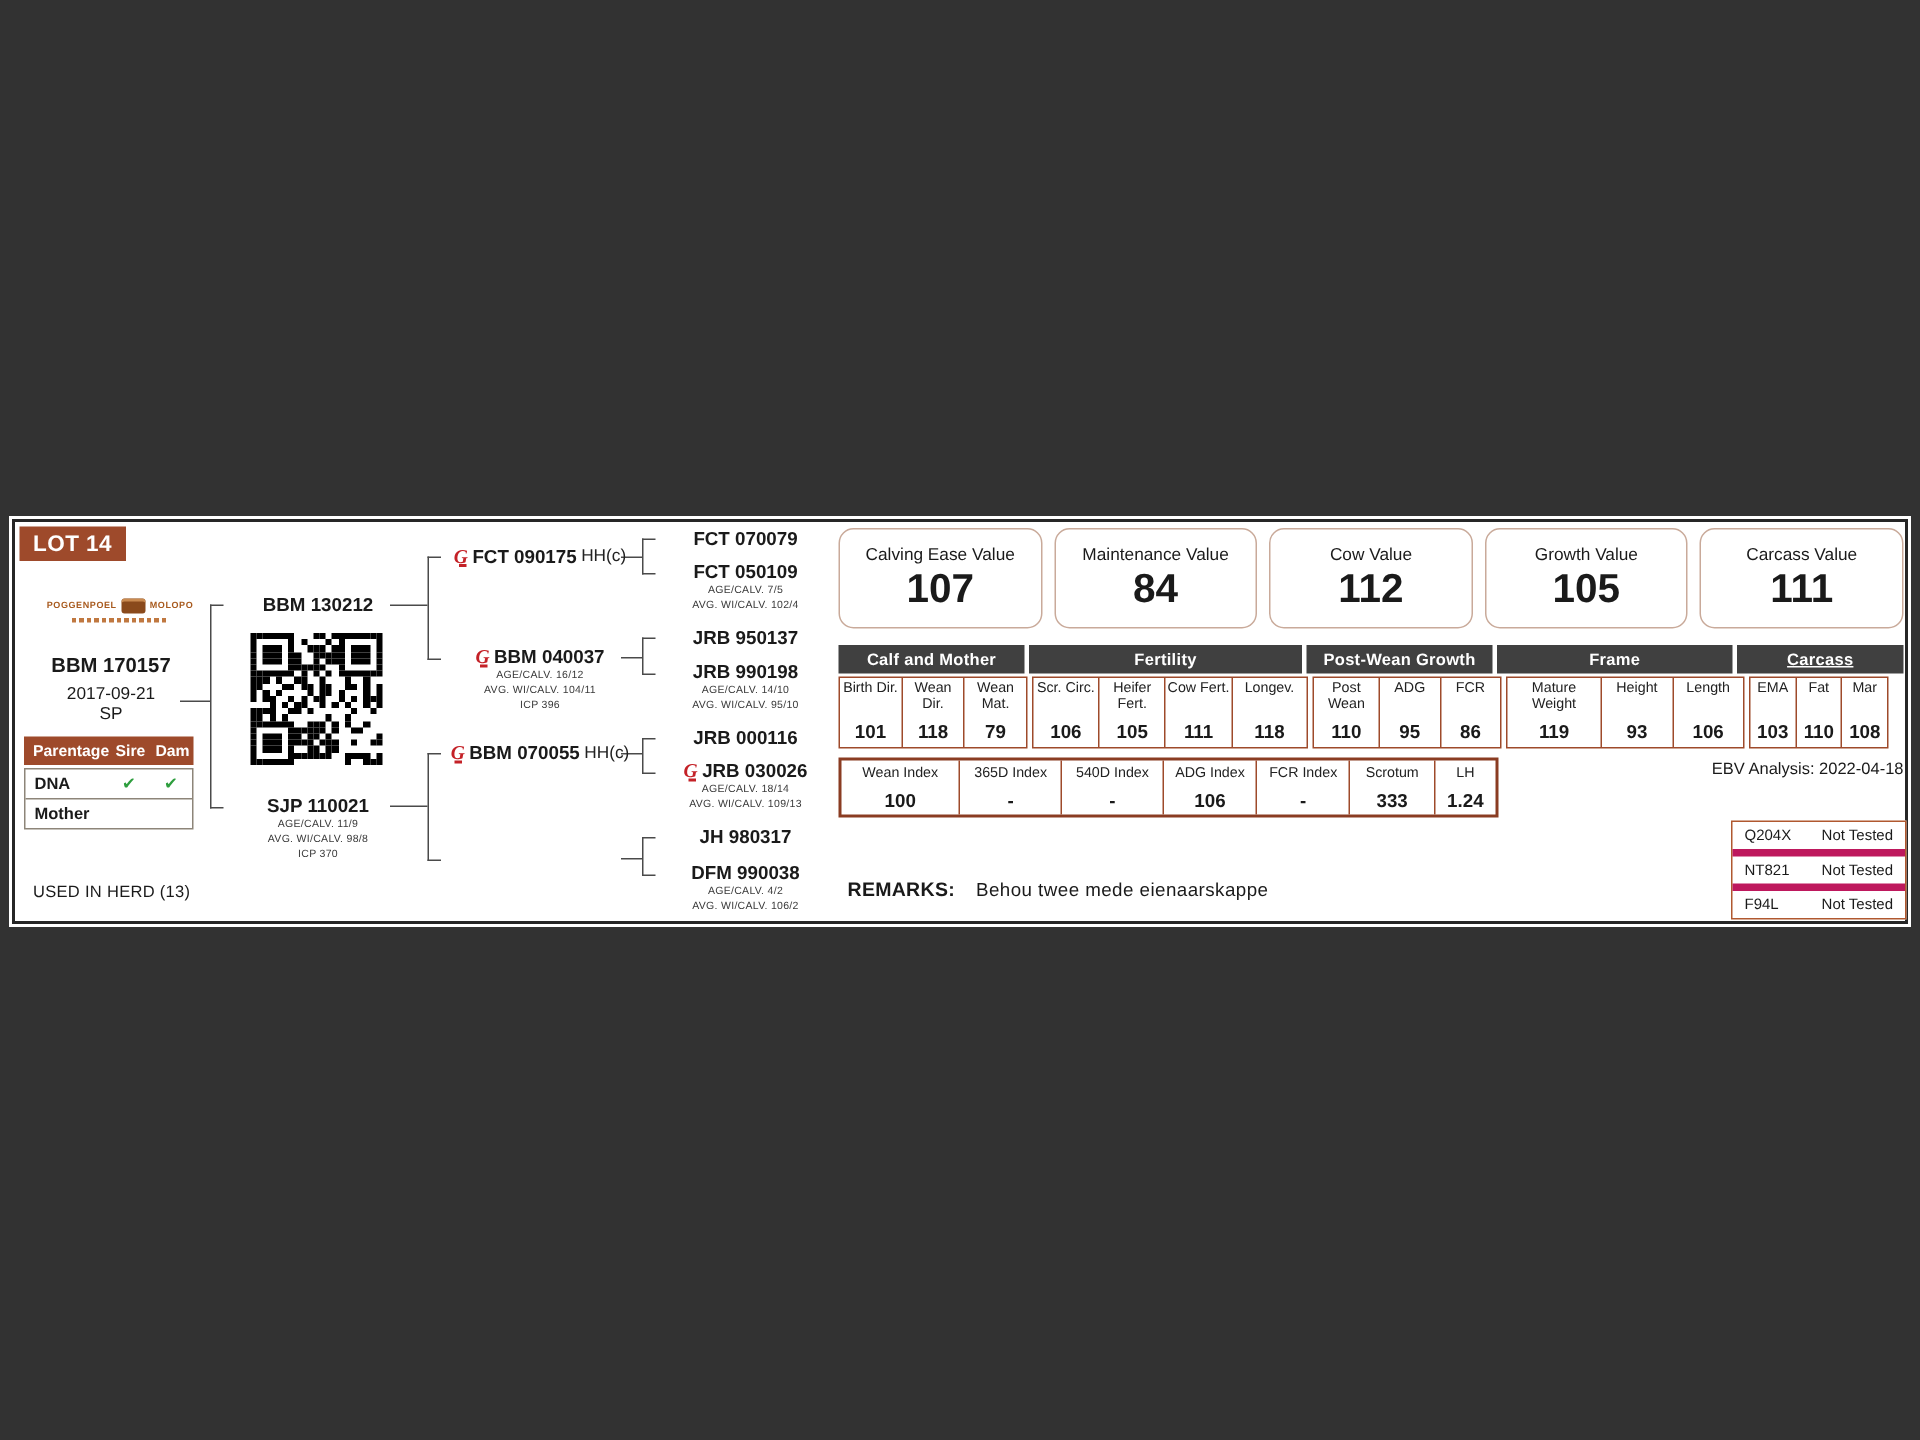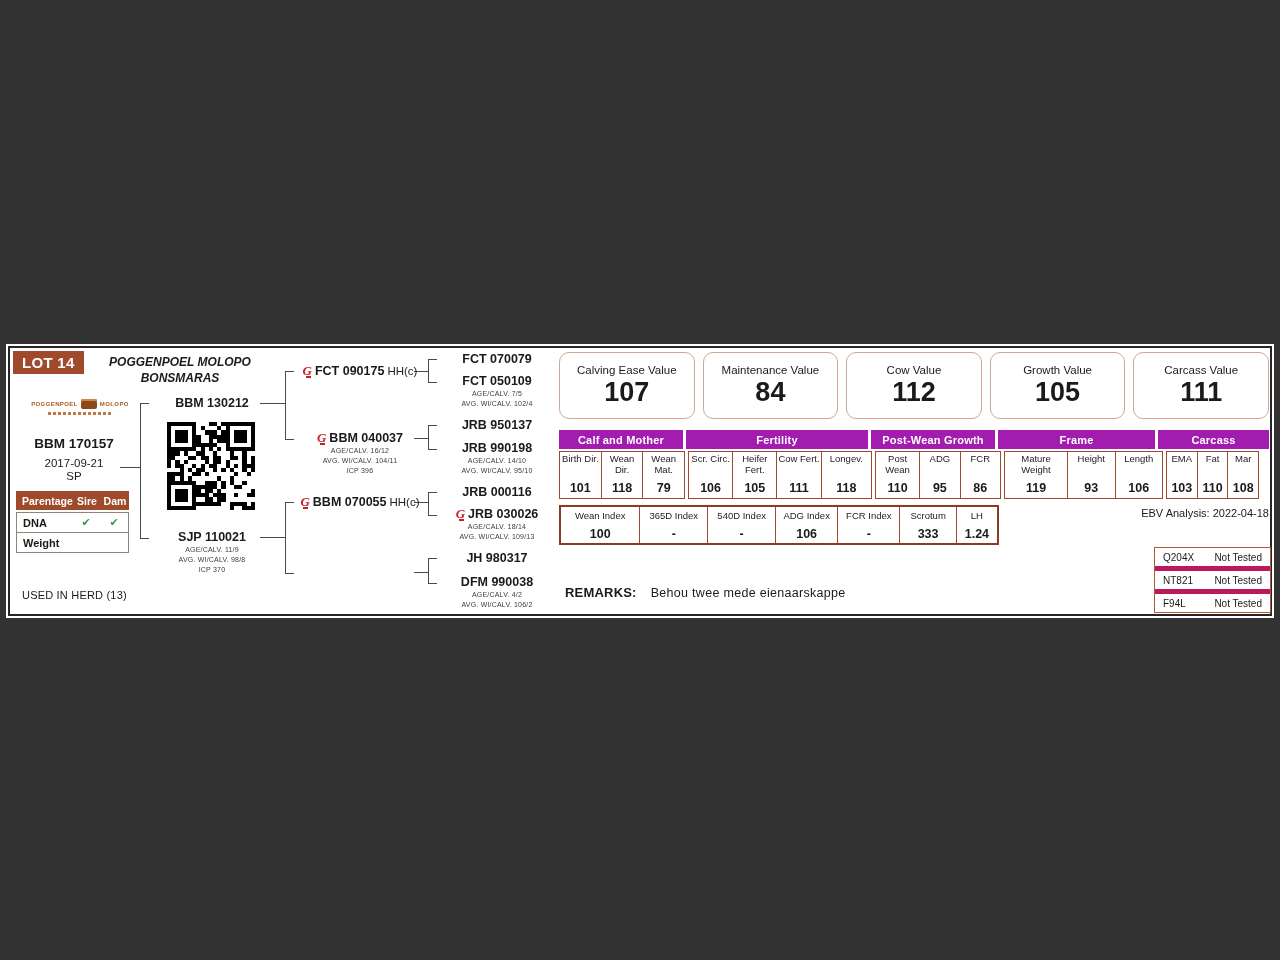--- a/index.html
+++ b/index.html
@@ -53,21 +53,21 @@
   .br{position:absolute;width:8px;border:1.5px solid #4a4a4a;border-right:none;}
 
   
   .value-row{position:absolute;left:549px;top:4px;width:710px;height:67px;display:flex;gap:8px;}
   .vbox{flex:1;border:1.5px solid #c9aa9a;border-radius:10px;display:flex;flex-direction:column;
         align-items:center;justify-content:center;padding:2px 4px;background:#fff;}
   .vbox .vlabel{font-size:11.5px;text-align:center;line-height:13.5px;}
   .vbox .vnum{font-size:27px;font-weight:600;line-height:29px;margin-top:1px;}
 
   .ebv-heads{position:absolute;left:549px;top:82px;width:710px;display:flex;gap:3px;}
-  .ebv-head{background:#a21caf;color:#fff;font-weight:bold;font-size:11px;height:19px;
+  .ebv-head{background:#404040;color:#fff;font-weight:bold;font-size:11px;height:19px;
             display:flex;align-items:center;justify-content:center;letter-spacing:.2px;}
   .ebv-body{position:absolute;left:549px;top:103px;width:710px;display:flex;gap:3px;}
   .ebv-group{border:1.5px solid #9e4a2b;height:46px;display:flex;background:#fff;}
   .ebv-col{display:flex;flex-direction:column;align-items:center;justify-content:space-between;
            padding:2px 1px 3px;flex:1;}
   .ebv-col + .ebv-col{border-left:1px solid #9e4a2b;}
   .ebv-col .eh{font-size:9.5px;line-height:10.5px;text-align:center;color:#222;}
   .ebv-col .ev{font-size:12.5px;font-weight:bold;}
 
   .idx{position:absolute;left:549px;top:157px;width:436px;height:36px;border:2px solid #8a3c22;
@@ -92,24 +92,20 @@
   .remarks .rt{font-size:12.5px;margin-left:14px;letter-spacing:.3px;}
 </style>
 </head>
 <body>
 
 <div class="stage">
  <div class="card-outer">
   <div class="card">
 
     <div class="lot-badge">LOT 14</div>
-    <div class="farm-title">
-      <div>POGGENPOEL MOLOPO</div>
-      <div>BONSMARAS</div>
-    </div>
     <div class="logo">
       <div class="logo-row">
         <span class="logo-word">POGGENPOEL</span>
         <span class="logo-cow"></span>
         <span class="logo-word">MOLOPO</span>
       </div>
       <div class="logo-squiggle"></div>
     </div>
     <div class="animal-block">
       <div class="animal-id">BBM 170157</div>
@@ -122,21 +118,21 @@
         <span class="ph-col">Sire</span>
         <span class="ph-col">Dam</span>
       </div>
       <div class="parentage-body">
         <div class="parentage-row">
           <span class="pr-label">DNA</span>
           <span class="pr-col">✔</span>
           <span class="pr-col">✔</span>
         </div>
         <div class="parentage-row">
-          <span class="pr-label">Weight</span>
+          <span class="pr-label">Mother</span>
           <span class="pr-col"></span>
           <span class="pr-col"></span>
         </div>
       </div>
     </div>
     <div class="used-herd">USED IN HERD (13)</div>
 
     <div class="hl" style="left:110px;top:119px;width:20px;"></div>
     <div class="br" style="left:130px;top:55px;height:134px;"></div>
     <div class="hl" style="left:250px;top:55px;width:25px;"></div>
@@ -704,21 +700,21 @@
         <div class="vlabel">Carcass Value</div>
         <div class="vnum">111</div>
       </div>
     </div>
 
     <div class="ebv-heads">
       <div class="ebv-head" style="width:124px;">Calf and Mother</div>
       <div class="ebv-head" style="width:182px;">Fertility</div>
       <div class="ebv-head" style="width:124px;">Post-Wean Growth</div>
       <div class="ebv-head" style="width:157px;">Frame</div>
-      <div class="ebv-head" style="width:111px;">Carcass</div>
+      <div class="ebv-head" style="width:111px;text-decoration:underline;">Carcass</div>
     </div>
 
     <div class="ebv-body">
       <div class="ebv-group" style="width:124px;">
         <div class="ebv-col">
               <span class="eh">Birth Dir.</span>
               <span class="ev">101</span>
             </div>
         <div class="ebv-col">
               <span class="eh">Wean Dir.</span>

